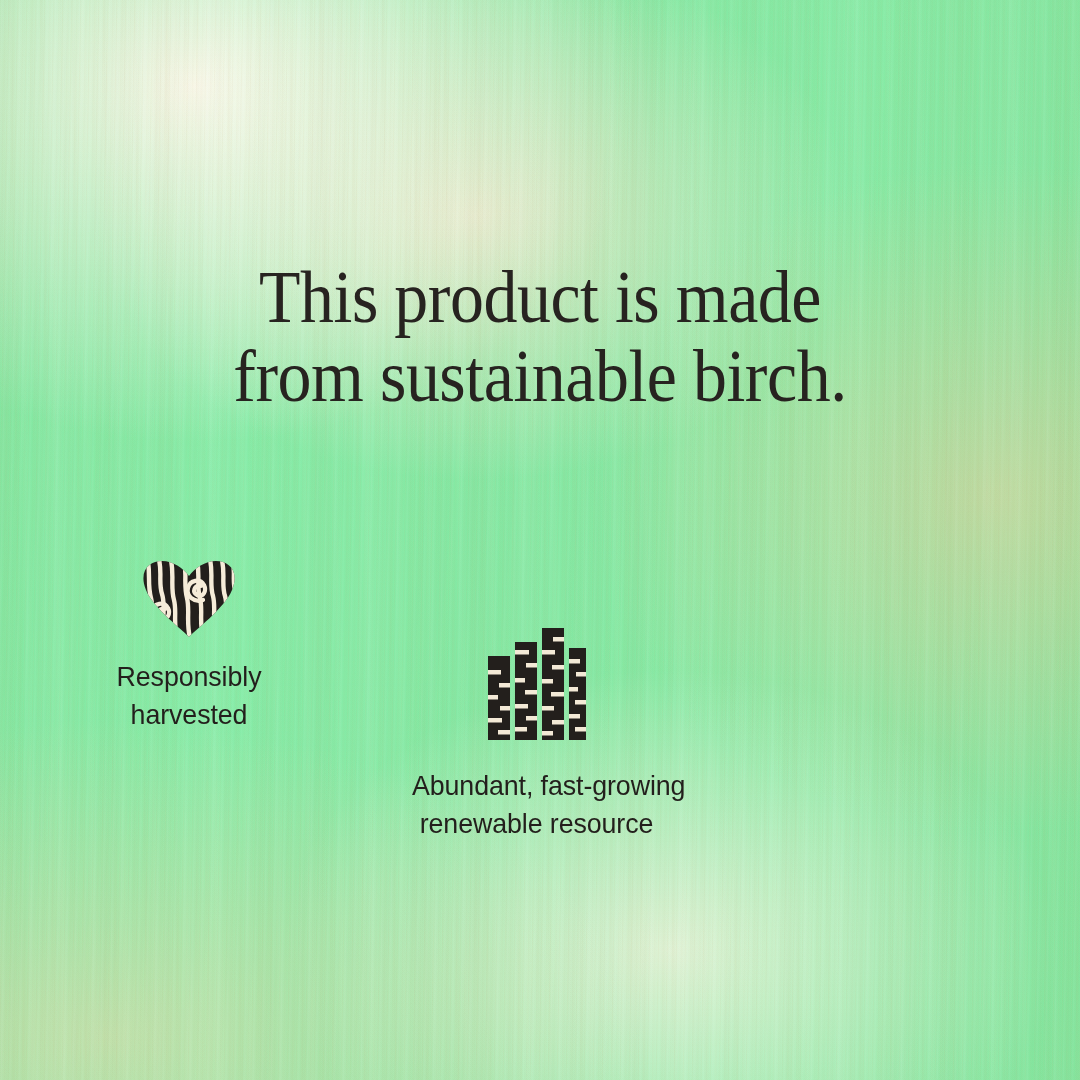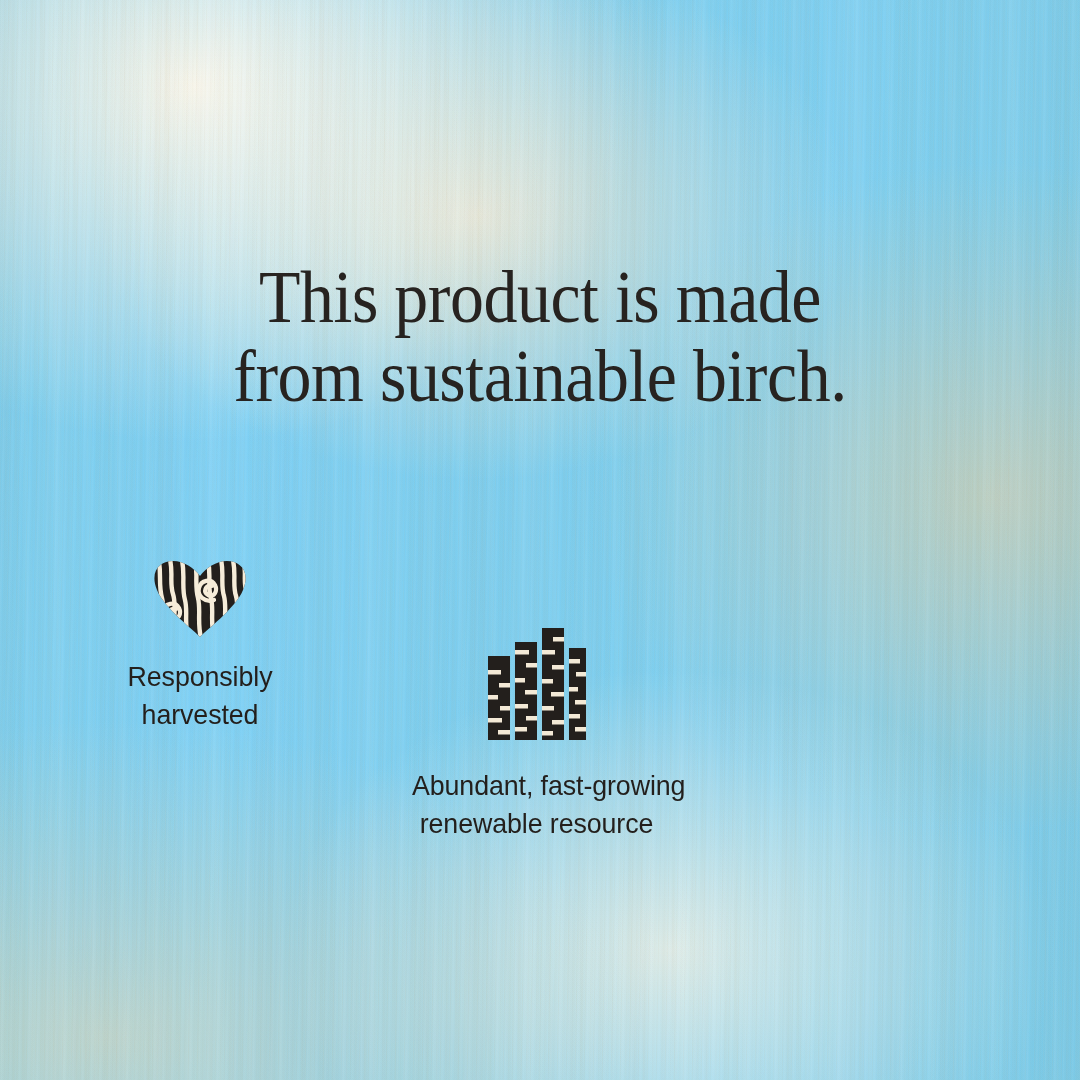--- a/index.html
+++ b/index.html
@@ -12,21 +12,21 @@
 
   body {
     font-family: "Liberation Sans", sans-serif;
   }
 
   
   #panel {
     position: relative;
     width: 1080px;
     height: 1080px;
-    background: #7dd3fc;
+    background: #86efac;
     overflow: hidden;
   }
 
   
   .wood-tone {
     position: absolute;
     inset: 0;
     pointer-events: none;
   }
   .wood-tone.t1 {
@@ -149,21 +149,21 @@
     font-size: 28.5px;
     line-height: 38px;
     letter-spacing: -0.1px;
     transform: scaleX(0.94);
     transform-origin: 50% 50%;
     white-space: nowrap;
   }
   .caption .cap-line { display: block; }
 
   
-  #feature-harvested { left: 70px;  top: 552px; width: 260px; }
+  #feature-harvested { left: 59px;  top: 552px; width: 260px; }
   #feature-harvested .icon-wrap { height: 86px; }
   #feature-harvested .caption { margin-top: 19px; }
 
   #feature-renewable { left: 404px; top: 622px; width: 265px; }
   #feature-renewable .icon-wrap { height: 122px; }
   #feature-renewable .caption { margin-top: 22px; }
 
   #feature-carbon    { left: 752px; top: 550px; width: 266px; }
   #feature-carbon    .icon-wrap { height: 92px; }
   #feature-carbon    .caption { margin-top: 22px; }

